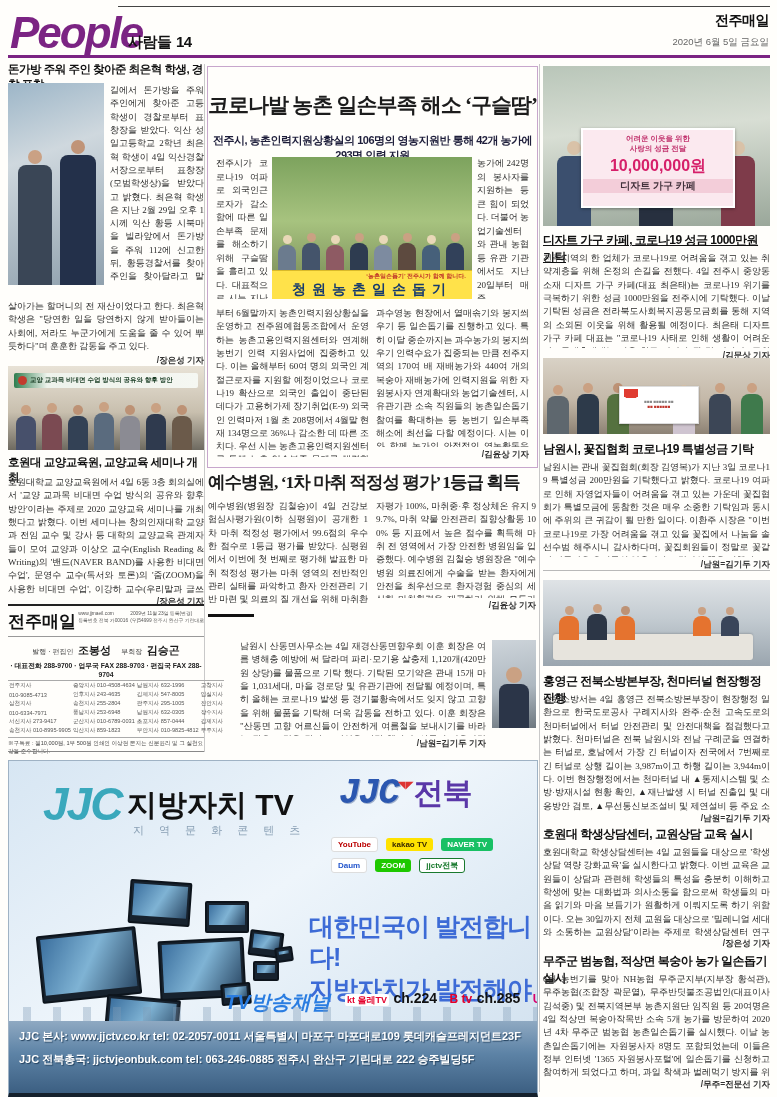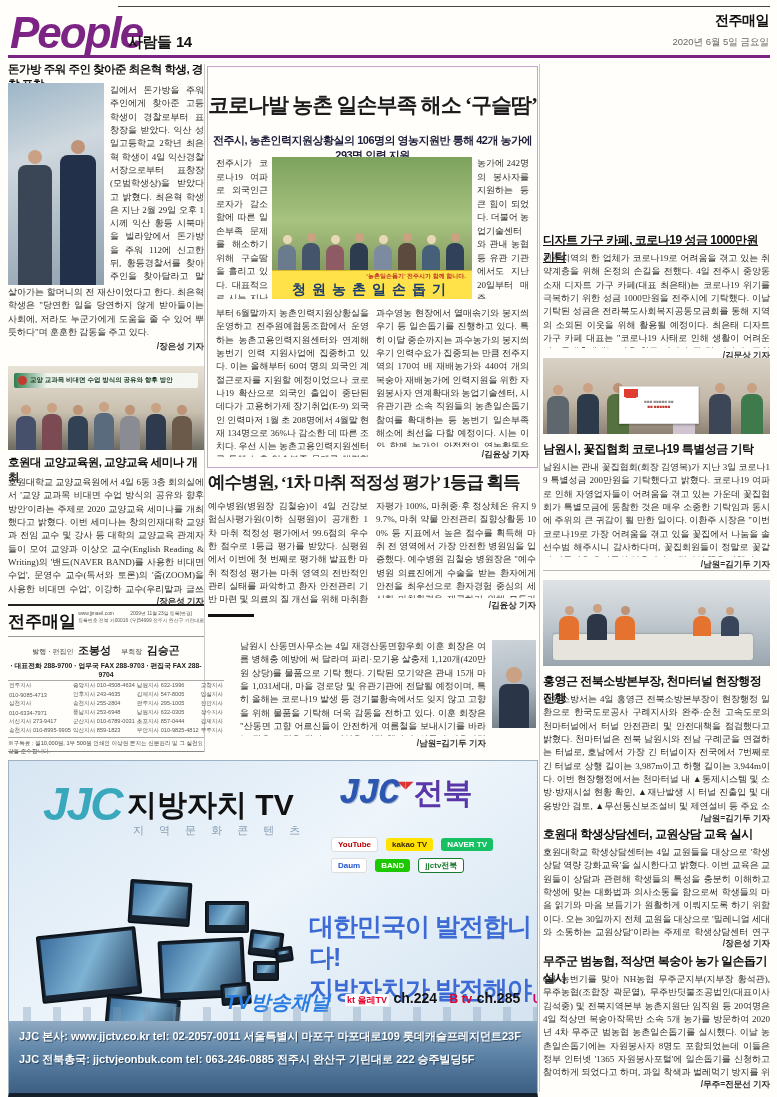--- a/index.html
+++ b/index.html
@@ -57,21 +57,21 @@
     <div class="fig" style="left:10px;">
         <div class="head" style="background:#caa184;"></div>
         <div class="torso" style="background:#3a4656;height:120px;width:34px;"></div>
       </div>
     <div class="fig" style="left:52px;">
         <div class="head" style="background:#c09478;"></div>
         <div class="torso" style="background:#23304a;height:130px;width:36px;"></div>
       </div>
   </div>
   <div class="abs body-text" style="left:110px;top:84px;width:94px;height:200px;">길에서 돈가방을 주워 주인에게 찾아준 고등학생이 경찰로부터 표창장을 받았다. 익산 성일고등학교 2학년 최은혁 학생이 4일 익산경찰서장으로부터 표창장(모범학생상)을 받았다고 밝혔다. 최은혁 학생은 지난 2월 29일 오후 1시께 익산 황등 시북마을 빌라앞에서 돈가방을 주워 112에 신고한 뒤, 황등경찰서를 찾아 주인을 찾아달라고 말했다. 이 돈가방에는 황등 시북마을에 사는 A씨가 잃어버린 500만원이 들어 있었다. 이 돈은 힘겹게</div>
-  <div class="abs" style="left:8px;top:286px;width:196px;">
+  <div class="abs" style="left:8px;top:300px;width:196px;">
     <div class="body-text">살아가는 할머니의 전 재산이었다고 한다. 최은혁 학생은 "당연한 일을 당연하지 않게 받아들이는 사회에, 저라도 누군가에게 도움을 줄 수 있어 뿌듯하다"며 훈훈한 감동을 주고 있다.</div>
     <span class="byline">/장은성 기자</span>
   </div>
 
   <div class="photo" style="left:8px;top:366px;width:196px;height:84px;background:linear-gradient(180deg,#e8e2d6 0%,#c8bfae 55%,#6e6a60 100%);">
     <div style="position:absolute;left:6px;top:7px;right:6px;height:15px;background:linear-gradient(90deg,#2e7d4f 0%,#eef3ec 18%,#f5f7f2 100%);border-radius:2px;display:flex;align-items:center;">
       <span style="width:9px;height:9px;border-radius:50%;background:#c23b2e;margin:0 3px 0 4px;flex:none;"></span>
       <span style="font-size:6.5px;font-weight:bold;color:#14381f;font-family:'Liberation Sans',sans-serif;white-space:nowrap;">교양 교과목 비대면 수업 방식의 공유와 향후 방안</span>
     </div>
     <div class="fig" style="left:8px;">
@@ -241,20 +241,40 @@
     <div class="fig" style="left:7px;">
         <div class="head" style="width:16px;height:16px;background:#caa183;"></div>
         <div class="torso" style="width:30px;height:44px;background:#2b3548;"></div>
       </div>
   </div>
   <div class="abs" style="left:240px;top:640px;width:246px;">
     <div class="body-text" style="height:96px;">남원시 산동면사무소는 4일 재경산동면향우회 이훈 회장은 여름 병해충 예방에 써 달라며 파리·모기용 살충제 1,120개(420만원 상당)를 물품으로 기탁 했다. 기탁된 모기약은 관내 15개 마을 1,031세대, 마을 경로당 및 유관기관에 전달될 예정이며, 특히 올해는 코로나19 발생 등 경기불황속에서도 잊지 않고 고향을 위해 물품을 기탁해 더욱 감동을 전하고 있다. 이훈 회장은 "산동면 고향 어르신들이 안전하게 여름철을 보내시기를 바라는 작은 소망을 담아 모기약을 기탁 했다며, 산동면 마을사랑 운동에 작은 보탬이 되기를 바란다"는 뜻을 밝혔다. 장진숙 산동면장은 "여러모로 어려운 시기임에도 산동면을 위해 온정의 마음을 보내 주셔서 고향 어르신들에게 큰 힘이 되어 줄 것"이라고 감사의 뜻을 전했다.</div>
     <span class="byline">/남원=김기두 기자</span>
   </div>
 
+  <div class="photo" style="left:543px;top:66px;width:227px;height:160px;background:linear-gradient(175deg,#b9c6b9 0%,#d8ded4 40%,#9aa79a 100%);">
+    <div class="fig" style="left:14px;">
+        <div class="head" style="background:#d9c2a8;"></div>
+        <div class="torso" style="background:#3b4f6e;height:70px;width:34px;"></div>
+      </div>
+    <div class="fig" style="left:96px;">
+        <div class="head" style="background:#d9c2a8;"></div>
+        <div class="torso" style="background:#27303f;height:72px;width:34px;"></div>
+      </div>
+    <div class="fig" style="left:178px;">
+        <div class="head" style="background:#d9c2a8;"></div>
+        <div class="torso" style="background:#7e3b4a;height:70px;width:34px;"></div>
+      </div>
+    <div style="position:absolute;left:38px;top:62px;width:150px;height:76px;background:#fbe9ef;border:2px solid #fff;box-shadow:0 1px 3px rgba(0,0,0,.35);text-align:center;font-family:'Liberation Sans',sans-serif;">
+      <div style="font-size:7.5px;font-weight:bold;color:#c2356f;margin-top:4px;">어려운 이웃을 위한</div>
+      <div style="font-size:7.5px;font-weight:bold;color:#c2356f;">사랑의 성금 전달</div>
+      <div style="font-size:16px;font-weight:bold;color:#d6206a;margin-top:2px;">10,000,000원</div>
+      <div style="font-size:10px;font-weight:bold;color:#40303a;background:#f3cdd9;margin-top:2px;">디자트 가구 카페</div>
+    </div>
+  </div>
   <div class="abs hl" style="left:543px;top:232px;width:227px;font-size:12px;text-decoration:underline;">디자트 가구 카페, 코로나19 성금 1000만원 기탁</div>
   <div class="abs" style="left:543px;top:252px;width:227px;">
     <div class="body-text" style="height:96px;">전주지역의 한 업체가 코로나19로 어려움을 겪고 있는 취약계층을 위해 온정의 손길을 전했다. 4일 전주시 중앙동 소재 디자트 가구 카페(대표 최은태)는 코로나19 위기를 극복하기 위한 성금 1000만원을 전주시에 기탁했다. 이날 기탁된 성금은 전라북도사회복지공동모금회를 통해 지역의 소외된 이웃을 위해 활용될 예정이다. 최은태 디자트 가구 카페 대표는 "코로나19 사태로 인해 생활이 어려운 저소득계층에게는 더욱 힘든 시기가 될 것"이라며 "주위에 어려움을 겪고 있는 이웃들을 살펴나갈 수 있도록 지속적으로 노력하겠다"고 밝혔다.</div>
     <span class="byline">/김문상 기자</span>
   </div>
 
   <div class="photo" style="left:543px;top:358px;width:227px;height:76px;background:linear-gradient(180deg,#d9d2c6 0%,#c4b8a8 55%,#8d8274 100%);">
     <div class="fig" style="left:4px;">
         <div class="head" style="width:10px;height:10px;background:#caa183;"></div>
         <div class="torso" style="width:22px;height:38px;background:#5e676e;"></div>
@@ -369,21 +389,21 @@
     <div style="position:absolute;left:330px;top:12px;font-family:Liberation Mono, monospace;">
       <span style="font-style:italic;font-weight:bold;font-size:36px;color:#2b57b0;letter-spacing:-2px;text-shadow:1px 1px 0 #9fb0cc;">JJC</span><span style="position:relative;top:-14px;font-size:13px;color:#d33;">◥◤</span><span style="font-weight:bold;font-size:30px;color:#5a37a8;letter-spacing:-1px;">전북</span>
     </div>
     <div style="position:absolute;left:322px;top:72px;white-space:nowrap;">
       <span class="badge" style="background:#fff;color:#b00;border:1px solid #ddd;">YouTube</span>
       <span class="badge" style="background:#ffe200;color:#3a2a00;">kakao TV</span>
       <span class="badge" style="background:#18c064;color:#fff;text-align:center;">NAVER TV</span>
     </div>
     <div style="position:absolute;left:322px;top:93px;white-space:nowrap;">
       <span class="badge" style="background:#fff;color:#2255cc;border:1px solid #ddd;">Daum</span>
-      <span class="badge" style="background:#1ec800;color:#fff;">BAND</span>
+      <span class="badge" style="background:#1ec800;color:#fff;">ZOOM</span>
       <span class="badge" style="background:#fff;color:#1a7a2e;border:1.5px solid #1a7a2e;">jjctv전북</span>
     </div>
     <div style="position:absolute;left:300px;top:150px;font-family:'Liberation Sans',sans-serif;font-weight:bold;font-size:25px;color:#3d6bd6;letter-spacing:-1px;line-height:1.25;">
       <div>대한민국이 발전합니다!</div>
       <div>지방자치가 발전해야</div>
     </div>
     <div style="position:absolute;left:216px;top:228px;font-family:'Liberation Sans',sans-serif;font-style:italic;font-weight:bold;font-size:20px;color:#2a7de1;">TV방송채널</div>
     <div style="position:absolute;left:336px;top:228px;white-space:nowrap;font-family:'Liberation Sans',sans-serif;">
       <span style="font-size:9px;font-weight:bold;color:#e4002b;background:#fff;padding:1px 2px;border-radius:2px;">kt 올레TV</span>
       <span style="font-size:14px;font-weight:bold;color:#111;margin-right:8px;">ch.224</span>

